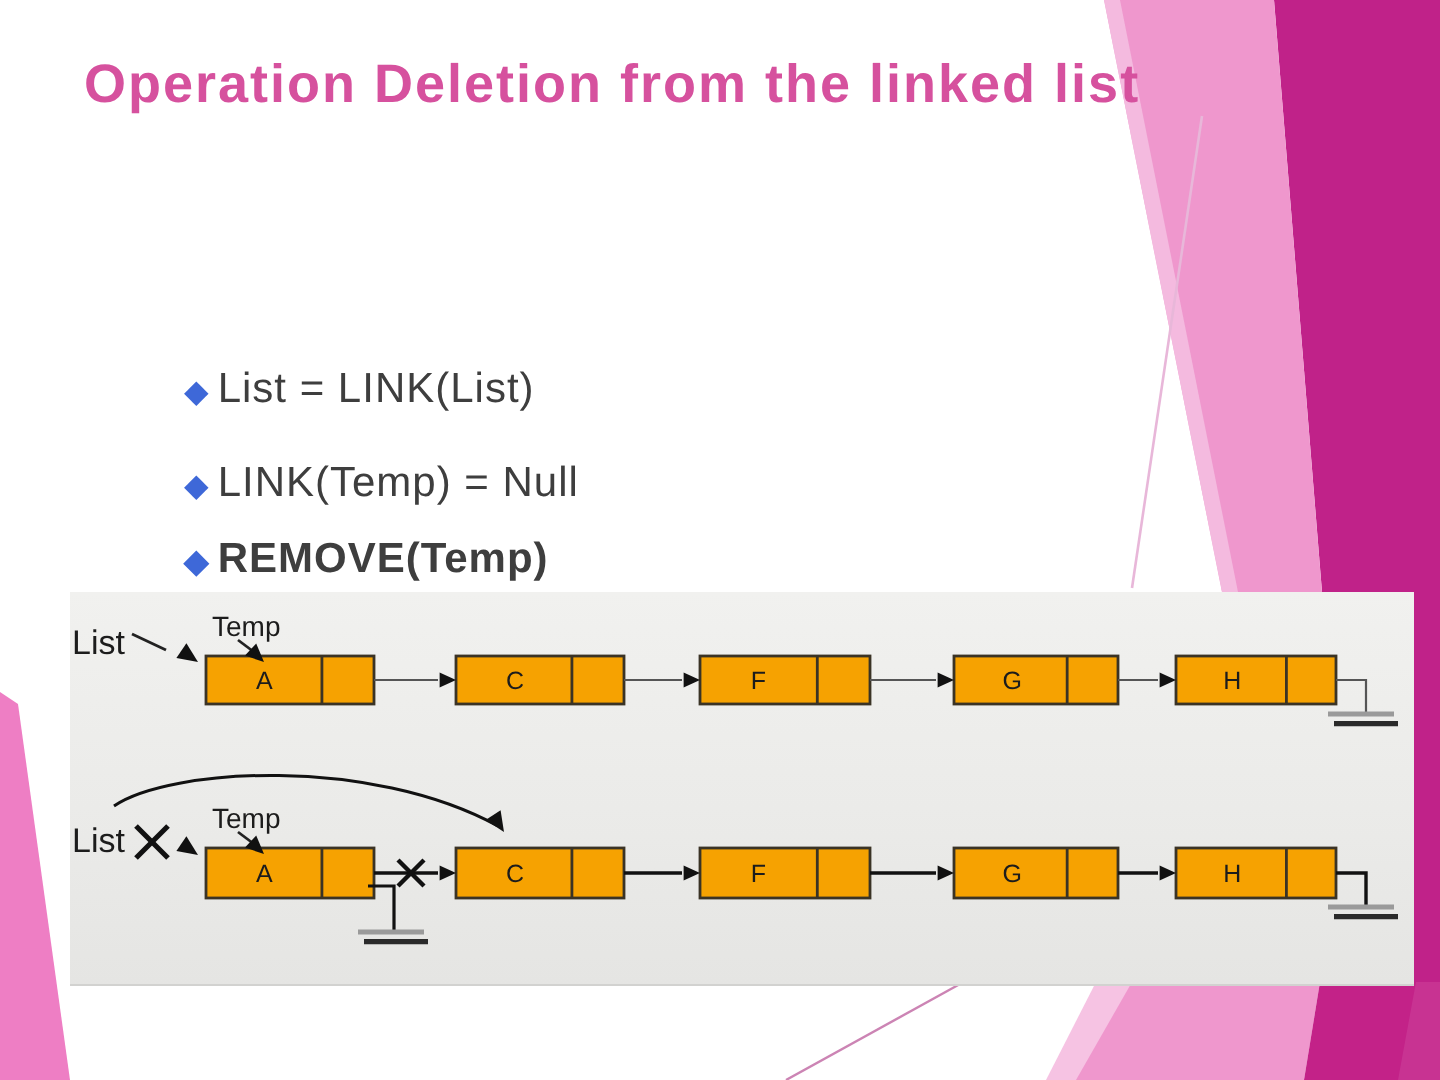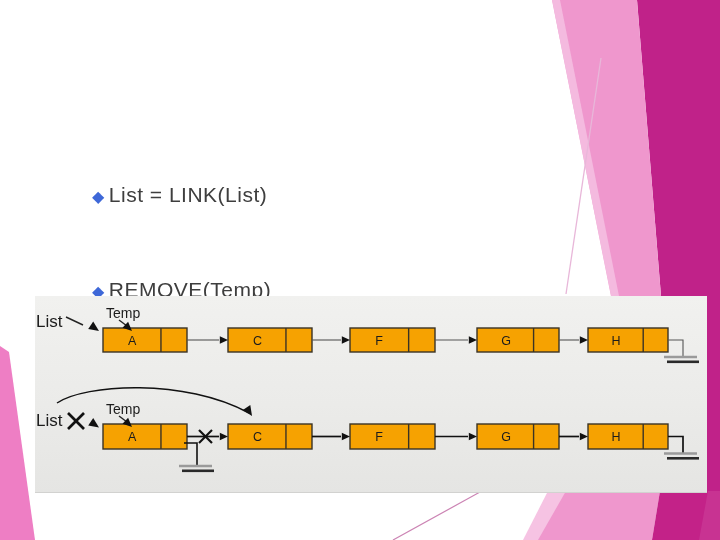--- a/index.html
+++ b/index.html
@@ -13,21 +13,21 @@
   #slide-title{
     left:42px;top:27px;font-size:27px;font-weight:bold;letter-spacing:1px;
     color:#d6519e;
   }
   .bullet-line{color:#3e3e3e;letter-spacing:0.5px;}
   .diamond{display:inline-block;color:#3e68d8;margin-right:4px;}
   #main-bullet{left:66px;top:85px;font-size:22px;}
   #main-bullet .diamond{font-size:18px;}
   .step{left:92px;font-size:21px;z-index:2;}
   .step .diamond{font-size:16px;}
-  #step-0{top:135px;} #step-1{top:183px;} #step-2{top:230px;} #step-3{top:278px;}
+  #step-0{top:135px;} #step-1{top:183px;} #step-2{top:230px;} #step-3{top:268px;font-weight:bold;}
   #diagram-box{
     position:absolute;left:35px;top:296px;width:672px;height:196px;z-index:5;
     background:linear-gradient(180deg,#f1f1ef 0%,#ebebe9 55%,#e5e5e3 100%);
     border-bottom:1px solid #d2d2d0;
   }
   #diagram-svg{width:672px;height:196px;}
 </style>
 </head>
 <body>
 
@@ -45,24 +45,28 @@
     <polygon points="0,346 9,352 35,540 0,540" fill="#ee7ec4"></polygon>
 
     <polygon points="548,491 572,491 542,540 523,540" fill="#f6c3e3"></polygon>
     <polygon points="566,491 660,491 652,540 538,540" fill="#ef97cd"></polygon>
     <polygon points="660,491 720,491 720,540 652,540" fill="#c32288"></polygon>
     <polygon points="708,491 720,491 720,540 699,540" fill="#cb3b97" opacity="0.7"></polygon>
 
     <line x1="480" y1="492" x2="393" y2="540" stroke="#cc84b4" stroke-width="1.2"></line>
   </svg>
 
+  <div class="txt" id="slide-title">Operation Deletion from the linked list</div>
 
 
   <div class="txt bullet-line step" id="step-1">
     <span class="diamond">◆</span><span>List = LINK(List)</span>
+  </div>
+  <div class="txt bullet-line step" id="step-2">
+    <span class="diamond">◆</span><span>LINK(Temp) = Null</span>
   </div>
   <div class="txt bullet-line step" id="step-3">
     <span class="diamond">◆</span><span>REMOVE(Temp)</span>
   </div>
 
   <div id="diagram-box">
     <svg id="diagram-svg" viewBox="0 0 672 196">
         <rect x="68" y="32" width="84" height="24" fill="#f6a201" stroke="#3a3325" stroke-width="1.4"></rect>
         <line x1="125.96" y1="32" x2="125.96" y2="56" stroke="#3a3325" stroke-width="1.4"></line>
         <text x="92.97999999999999" y="48.5" font-size="12.5" fill="#1c1c1c" font-family="&quot;Liberation Sans&quot;,sans-serif">A</text>

